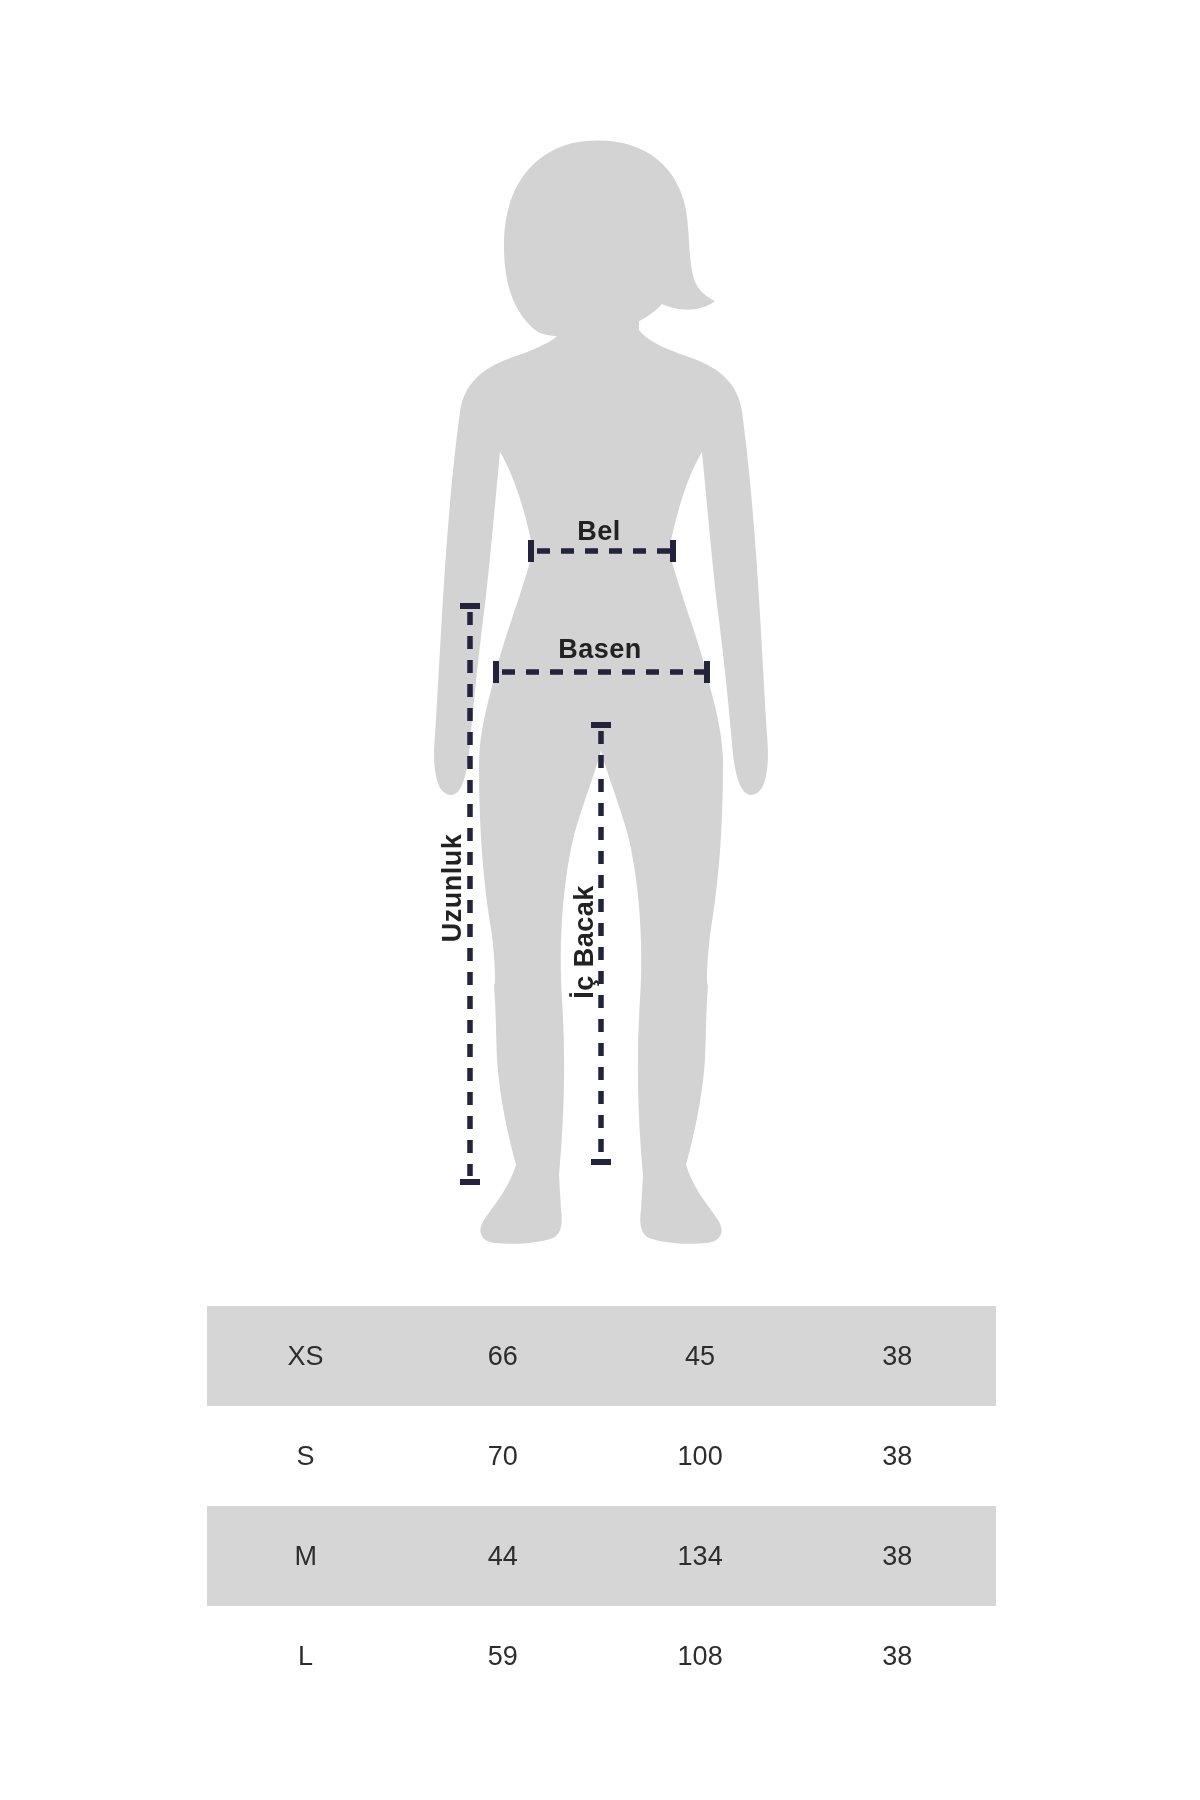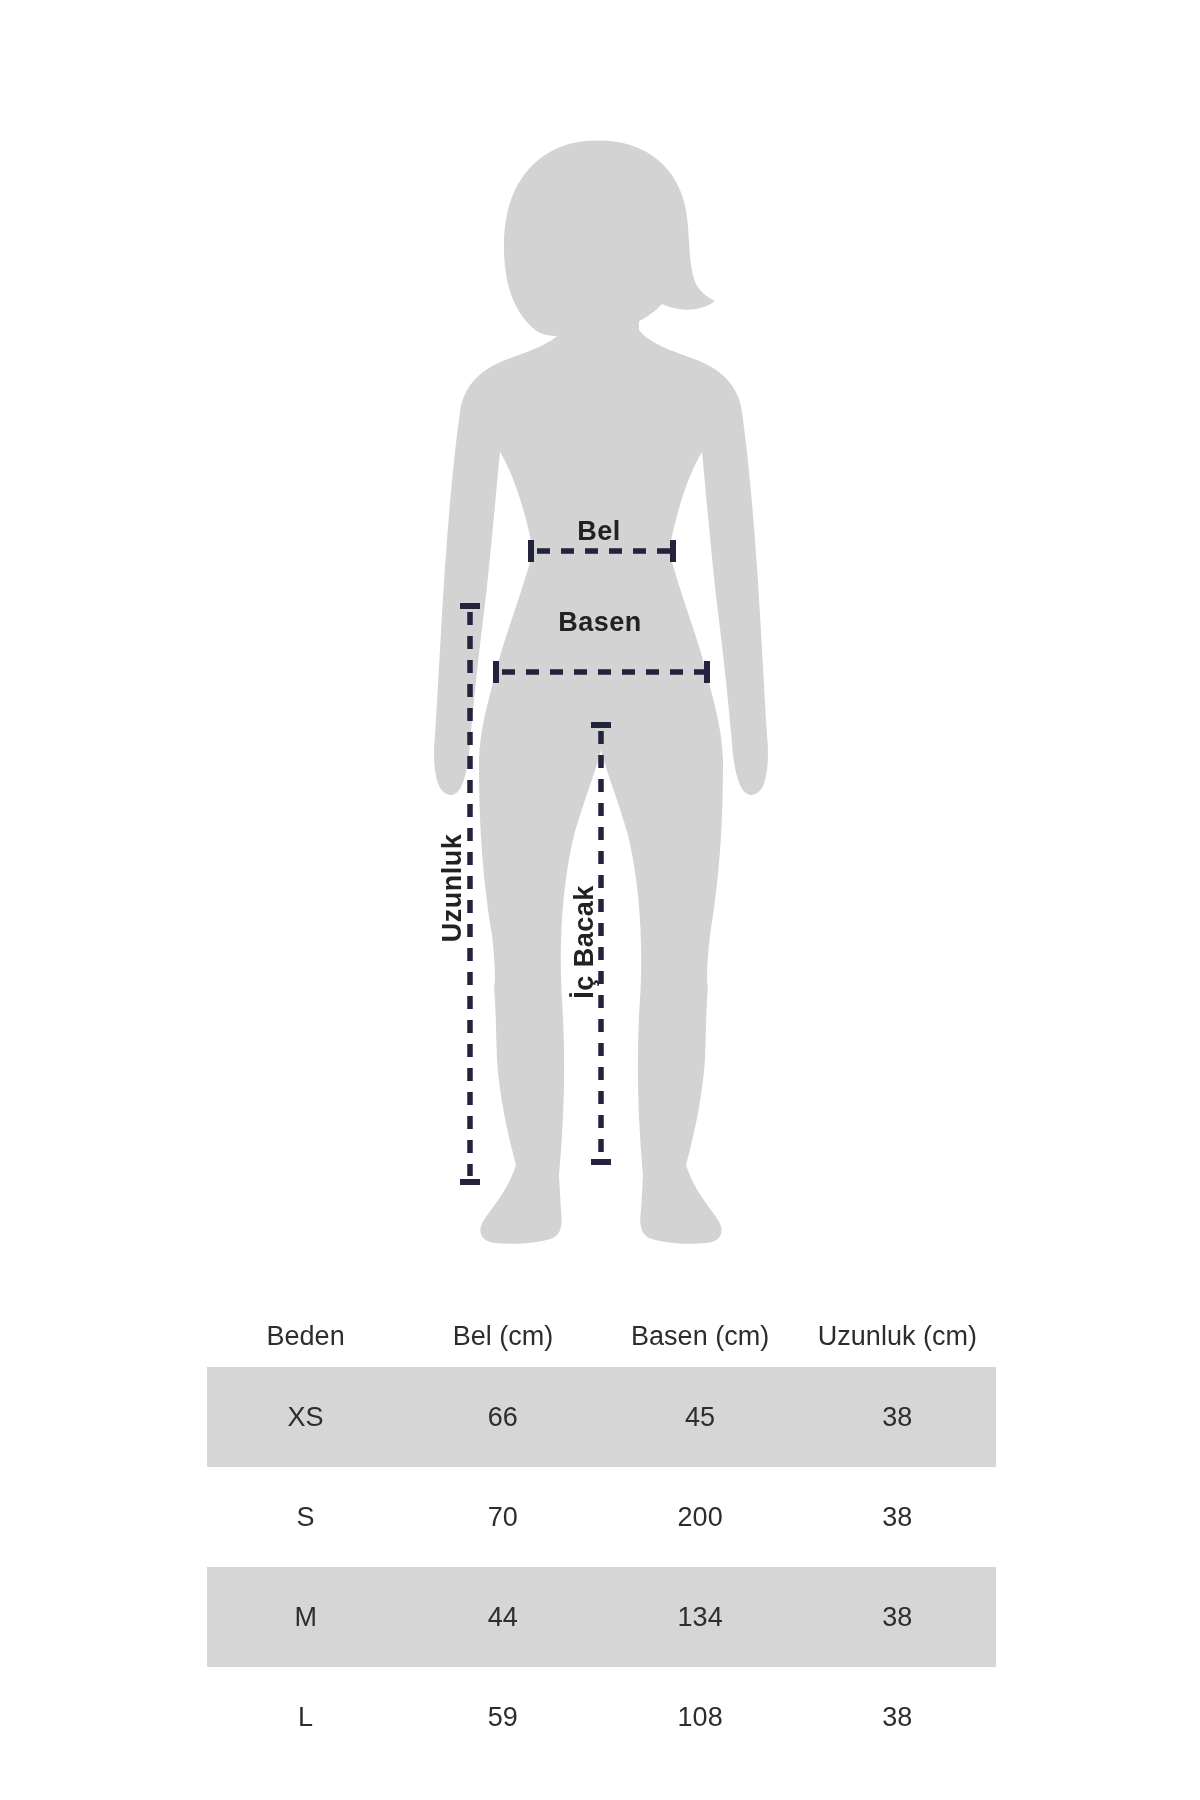--- a/index.html
+++ b/index.html
@@ -47,21 +47,21 @@
     text-align: center;
     white-space: nowrap;
     letter-spacing: 0.5px;
   }
   .m-label.rot {
     height: 30px;
     line-height: 30px;
     transform: rotate(-90deg);
   }
   #bel-label    { left: 549px; top: 516px; width: 100px; }
-  #basen-label  { left: 525px; top: 607px; width: 150px; text-align: center; }
+  #basen-label  { left: 525px; top: 634px; width: 150px; text-align: center; }
   #uzunluk-label { left: 372px; top: 873px; width: 160px; }
   #icbacak-label { left: 503px; top: 927px; width: 162px; }
 
   .size-table {
     position: absolute;
     left: 207px;
     top: 1306px;
     width: 789px;
     font-size: 27px;
     color: var(--table-text);
@@ -172,36 +172,30 @@
       <line class="cap" x1="591" y1="1162" x2="611" y2="1162"></line>
     </g>
   </svg>
 
   <div class="m-label" id="bel-label">Bel</div>
   <div class="m-label" id="basen-label">Basen</div>
   <div class="m-label rot" id="uzunluk-label">Uzunluk</div>
   <div class="m-label rot" id="icbacak-label">İç Bacak</div>
 
   <div class="size-table">
-    <div class="t-row t-header">
-      <div class="t-cell">Beden</div>
-      <div class="t-cell">Bel (cm)</div>
-      <div class="t-cell">Basen (cm)</div>
-      <div class="t-cell">Uzunluk (cm)</div>
-    </div>
     <div class="t-row striped">
       <div class="t-cell">XS</div>
       <div class="t-cell">66</div>
       <div class="t-cell">45</div>
       <div class="t-cell">38</div>
     </div>
     <div class="t-row">
       <div class="t-cell">S</div>
       <div class="t-cell">70</div>
-      <div class="t-cell">200</div>
+      <div class="t-cell">100</div>
       <div class="t-cell">38</div>
     </div>
     <div class="t-row striped">
       <div class="t-cell">M</div>
       <div class="t-cell">44</div>
       <div class="t-cell">134</div>
       <div class="t-cell">38</div>
     </div>
     <div class="t-row">
       <div class="t-cell">L</div>

